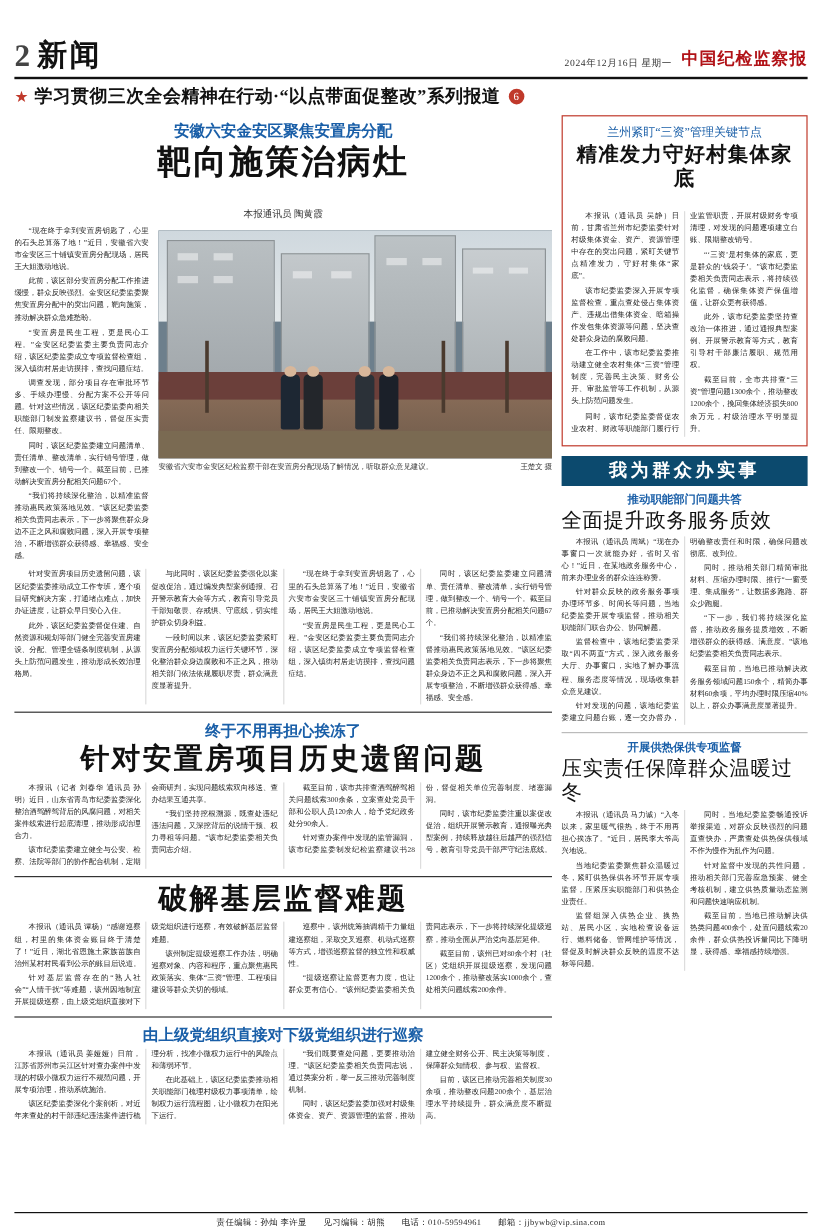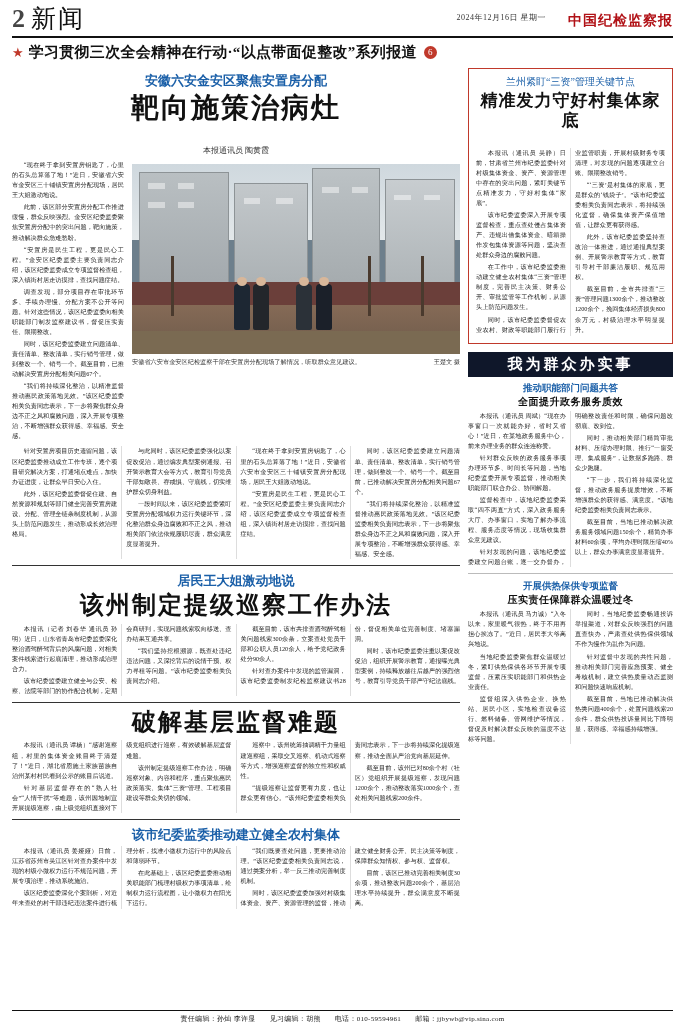--- a/index.html
+++ b/index.html
@@ -9,22 +9,22 @@
     font-family:"Liberation Serif","DejaVu Serif",serif;
     color:#111;
     overflow:hidden;
     position:relative;
   }
   .page{position:relative;width:685px;height:1024px;box-sizing:border-box;padding:0 12px;}
 
   
   .masthead{display:flex;align-items:flex-end;border-bottom:2px solid #111;padding-bottom:4px;margin-top:6px;}
   .pagenum{font-size:26px;font-weight:bold;color:#444;line-height:1;padding-right:6px;}
-  .section-title{font-size:25px;font-weight:normal;letter-spacing:2px;line-height:1;padding-bottom:1px;}
-  .masthead-right{margin-left:auto;display:flex;align-items:flex-start;gap:22px;padding-bottom:2px;}
+  .section-title{font-size:25px;font-weight:bold;letter-spacing:2px;line-height:1;padding-bottom:1px;margin-top:28px;}
+  .masthead-right{margin-left:auto;display:flex;align-items:flex-end;gap:8px;padding-bottom:2px;}
   .dateline{font-size:8px;color:#333;letter-spacing:.5px;}
   .paper-logo{font-size:14px;font-weight:bold;color:#b11116;letter-spacing:1px;white-space:nowrap;}
 
   
   .series-bar{display:flex;align-items:center;gap:5px;margin-top:5px;}
   .star{color:#c0392b;font-size:13px;line-height:1;}
   .series-text{font-size:15px;font-weight:bold;letter-spacing:.3px;}
   .series-num{display:inline-block;background:#c0392b;color:#fff;border-radius:50%;width:13px;height:13px;font-size:9px;line-height:13px;text-align:center;margin-left:2px;}
 
   
@@ -64,23 +64,23 @@
   .person::after{content:"";position:absolute;left:3px;top:-7px;width:10px;height:9px;border-radius:50%;background:#d8b79a;}
   .p1{left:31%;} .p2{left:37%;background:#23262b;} .p3{left:50%;background:#2b3138;} .p4{left:56%;background:#1b2029;}
   .tree{position:absolute;bottom:20%;width:3px;height:60px;background:#4a3a2e;}
   .caption{font-size:6.2px;line-height:1.5;color:#333;margin-top:3px;text-align:justify;}
   .caption .credit{float:right;font-size:6.2px;}
 
   
   .box-red{border:1.6px solid #c0392b;padding:6px 7px 7px;}
   .box-title-kicker{text-align:center;font-size:10px;color:#1a5fa8;font-weight:normal;margin-bottom:2px;}
   .box-headline{text-align:center;font-size:17px;font-weight:bold;letter-spacing:1px;line-height:1.2;margin-bottom:16px;}
-  .redbar{background:#0f172a;color:#fff;text-align:center;font-size:15px;font-weight:bold;letter-spacing:3px;padding:3px 0;margin:8px 0 5px;}
+  .redbar{background:#0c4a6e;color:#fff;text-align:center;font-size:15px;font-weight:bold;letter-spacing:3px;padding:3px 0;margin:8px 0 5px;}
   .subhead-blue{text-align:center;font-size:9.5px;color:#1a5fa8;font-weight:bold;margin:3px 0 1px;}
-  .rb-headline{text-align:center;font-size:10px;font-weight:bold;letter-spacing:.5px;line-height:1.2;margin-bottom:3px;}
+  .rb-headline{font-size:17px;font-weight:normal;letter-spacing:.5px;line-height:1.2;margin-bottom:3px;}
 
   
   .footer{position:absolute;left:12px;right:12px;bottom:6px;border-top:1px solid #111;padding-top:3px;text-align:center;font-size:7px;color:#222;letter-spacing:.3px;}
   .footer span{margin:0 6px;}
 </style>
 </head>
 <body>
 
 <div class="page">
 
@@ -164,22 +164,22 @@
           <p>“现在终于拿到安置房钥匙了，心里的石头总算落了地！”近日，安徽省六安市金安区三十铺镇安置房分配现场，居民王大姐激动地说。</p>
           <p>“安置房是民生工程，更是民心工程。”金安区纪委监委主要负责同志介绍，该区纪委监委成立专项监督检查组，深入镇街村居走访摸排，查找问题症结。</p>
           <p>同时，该区纪委监委建立问题清单、责任清单、整改清单，实行销号管理，做到整改一个、销号一个。截至目前，已推动解决安置房分配相关问题67个。</p>
           <p>“我们将持续深化整治，以精准监督推动惠民政策落地见效。”该区纪委监委相关负责同志表示，下一步将聚焦群众身边不正之风和腐败问题，深入开展专项整治，不断增强群众获得感、幸福感、安全感。</p>
         </div>
       </div>
 
       <div class="rule"></div>
 
       <div>
-        <div class="kicker">居民王大姐激动地说</div>
-        <div class="headline sm">该州制定提级巡察工作办法</div>
+        <div class="kicker">终于不用再担心挨冻了</div>
+        <div class="headline sm">针对安置房项目历史遗留问题</div>
         <div class="cols c4 rule-sep">
           <p>本报讯（记者 刘春华 通讯员 孙明）近日，山东省青岛市纪委监委深化整治酒驾醉驾背后的风腐问题，对相关案件线索进行起底清理，推动形成治理合力。</p>
           <p>该市纪委监委建立健全与公安、检察、法院等部门的协作配合机制，定期会商研判，实现问题线索双向移送、查办结果互通共享。</p>
           <p>“我们坚持挖根溯源，既查处违纪违法问题，又深挖背后的说情干预、权力寻租等问题。”该市纪委监委相关负责同志介绍。</p>
           <p>截至目前，该市共排查酒驾醉驾相关问题线索300余条，立案查处党员干部和公职人员120余人，给予党纪政务处分90余人。</p>
           <p>针对查办案件中发现的监管漏洞，该市纪委监委制发纪检监察建议书28份，督促相关单位完善制度、堵塞漏洞。</p>
           <p>同时，该市纪委监委注重以案促改促治，组织开展警示教育，通报曝光典型案例，持续释放越往后越严的强烈信号，教育引导党员干部严守纪法底线。</p>
         </div>
       </div>
 
@@ -193,21 +193,21 @@
           <p>该州制定提级巡察工作办法，明确巡察对象、内容和程序，重点聚焦惠民政策落实、集体“三资”管理、工程项目建设等群众关切的领域。</p>
           <p>巡察中，该州统筹抽调精干力量组建巡察组，采取交叉巡察、机动式巡察等方式，增强巡察监督的独立性和权威性。</p>
           <p>“提级巡察让监督更有力度，也让群众更有信心。”该州纪委监委相关负责同志表示，下一步将持续深化提级巡察，推动全面从严治党向基层延伸。</p>
           <p>截至目前，该州已对80余个村（社区）党组织开展提级巡察，发现问题1200余个，推动整改落实1000余个，查处相关问题线索200余件。</p>
         </div>
       </div>
 
       <div class="rule"></div>
 
       <div>
-        <div class="kicker">该市纪委监委推动建立健全农村集体</div>
+        <div class="kicker">由上级党组织直接对下级党组织进行巡察</div>
         <div class="cols c4 rule-sep">
           <p>本报讯（通讯员 姜娅娅）日前，江苏省苏州市吴江区针对查办案件中发现的村级小微权力运行不规范问题，开展专项治理，推动系统施治。</p>
           <p>该区纪委监委深化个案剖析，对近年来查处的村干部违纪违法案件进行梳理分析，找准小微权力运行中的风险点和薄弱环节。</p>
           <p>在此基础上，该区纪委监委推动相关职能部门梳理村级权力事项清单，绘制权力运行流程图，让小微权力在阳光下运行。</p>
           <p>“我们既要查处问题，更要推动治理。”该区纪委监委相关负责同志说，通过类案分析，举一反三推动完善制度机制。</p>
           <p>同时，该区纪委监委加强对村级集体资金、资产、资源管理的监督，推动建立健全财务公开、民主决策等制度，保障群众知情权、参与权、监督权。</p>
           <p>目前，该区已推动完善相关制度30余项，推动整改问题200余个，基层治理水平持续提升，群众满意度不断提高。</p>
         </div>
       </div>
 

